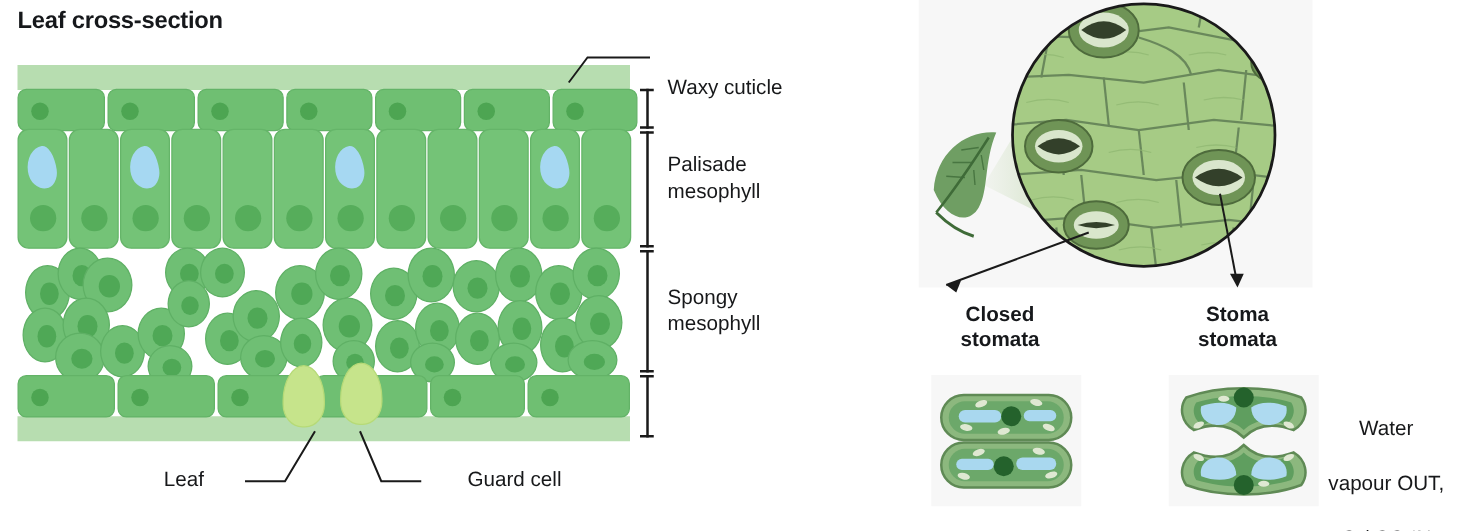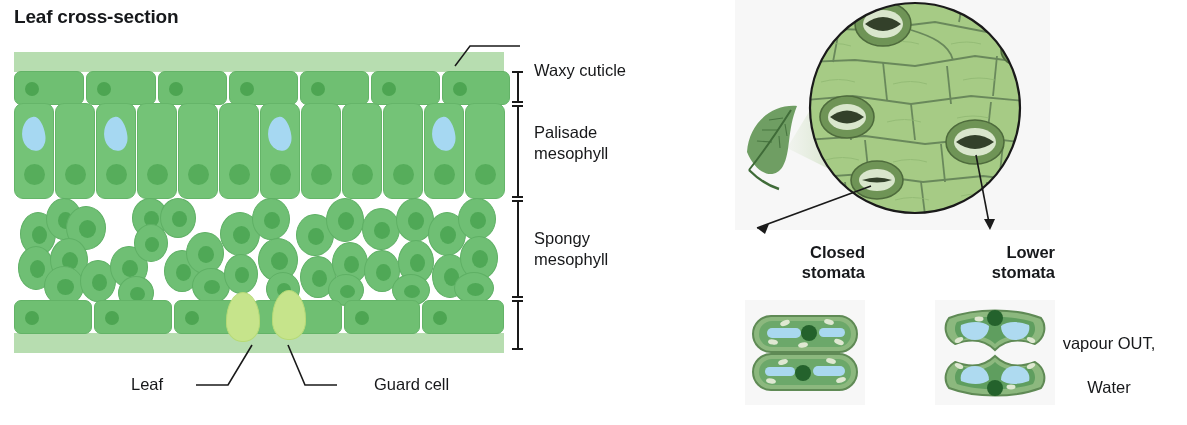--- a/index.html
+++ b/index.html
@@ -90,21 +90,21 @@
 
   .bottom-label{position:absolute;font-size:16.5px;color:#17181a;}
 
   
   #right-panel{left:735px;top:0;width:452px;height:425px;}
   #micro-bg{left:0;top:0;width:315px;height:230px;background:#f7f7f7;}
   svg.microsvg{position:absolute;left:0;top:0;width:452px;height:425px;overflow:visible;}
 
   .stoma-title{
     position:absolute;font-size:16.5px;font-weight:bold;line-height:20px;
-    text-align:right;color:#16181b;white-space:pre-line;
+    text-align:center;color:#16181b;white-space:pre-line;
   }
   .stoma-box{position:absolute;background:#f7f7f7;}
   .water-text{
     position:absolute;font-size:16.5px;line-height:22px;text-align:center;
     color:#17181a;white-space:pre-line;
   }
 </style>
 </head>
 <body>
 
@@ -447,21 +447,21 @@
       <path d="M 22 228 L 34 224 L 30 234 Z" fill="#1a1a1a"></path>
     </g>
     <g>
       <path d="M 241 155 L 255 228" fill="none" stroke="#1a1a1a" stroke-width="1.6"></path>
       <path d="M 255 230 L 249 219 L 260 219 Z" fill="#1a1a1a"></path>
     </g>
   </svg>
 
   <div class="stoma-title" style="left:0px;top:242px;width:130px;">Closed
 stomata</div>
-  <div class="stoma-title" style="left:190px;top:242px;width:130px;">Lower
+  <div class="stoma-title" style="left:190px;top:242px;width:130px;">Stoma
 stomata</div>
 
   <div class="stoma-box" style="left:10px;top:300px;width:120px;height:105px;">
     <svg width="120" height="105" style="display:block;">
       <g>
         <rect x="8" y="16" width="104" height="36" rx="18" fill="#8cb87e" stroke="#5f8a55" stroke-width="2"></rect>
         <rect x="14" y="21" width="92" height="26" rx="13" fill="#6ca86a"></rect>
         <rect x="22" y="28" width="34" height="10" rx="5" fill="#a9d8ef"></rect>
         <rect x="74" y="28" width="26" height="9" rx="4.5" fill="#a9d8ef"></rect>
         <circle cx="64" cy="33" r="8" fill="#24622c"></circle>
@@ -512,17 +512,17 @@
         <path d="M 94 81 C 84 85, 72 85, 66 80 C 66 72, 72 66, 80 66 C 90 66, 96 73, 94 81 Z" fill="#aedaf0"></path>
         <circle cx="60" cy="88" r="8" fill="#24622c"></circle>
         <ellipse cx="24" cy="66" rx="4.5" ry="2.4" fill="#dfe8d2" transform="rotate(25 24 66)"></ellipse>
         <ellipse cx="96" cy="66" rx="4.5" ry="2.4" fill="#dfe8d2" transform="rotate(-25 96 66)"></ellipse>
         <ellipse cx="76" cy="87" rx="4.5" ry="2.4" fill="#dfe8d2"></ellipse>
       </g>
     </svg>
   </div>
 
   <div class="water-text" style="left:300px;top:310px;width:148px;">
+    <div>Water</div>
     <div>vapour OUT,</div>
-    <div>Water</div>
     <div><span>O</span><span> / CO</span><span> IN</span></div>
   </div>
 </div>
 
 </body></html>

